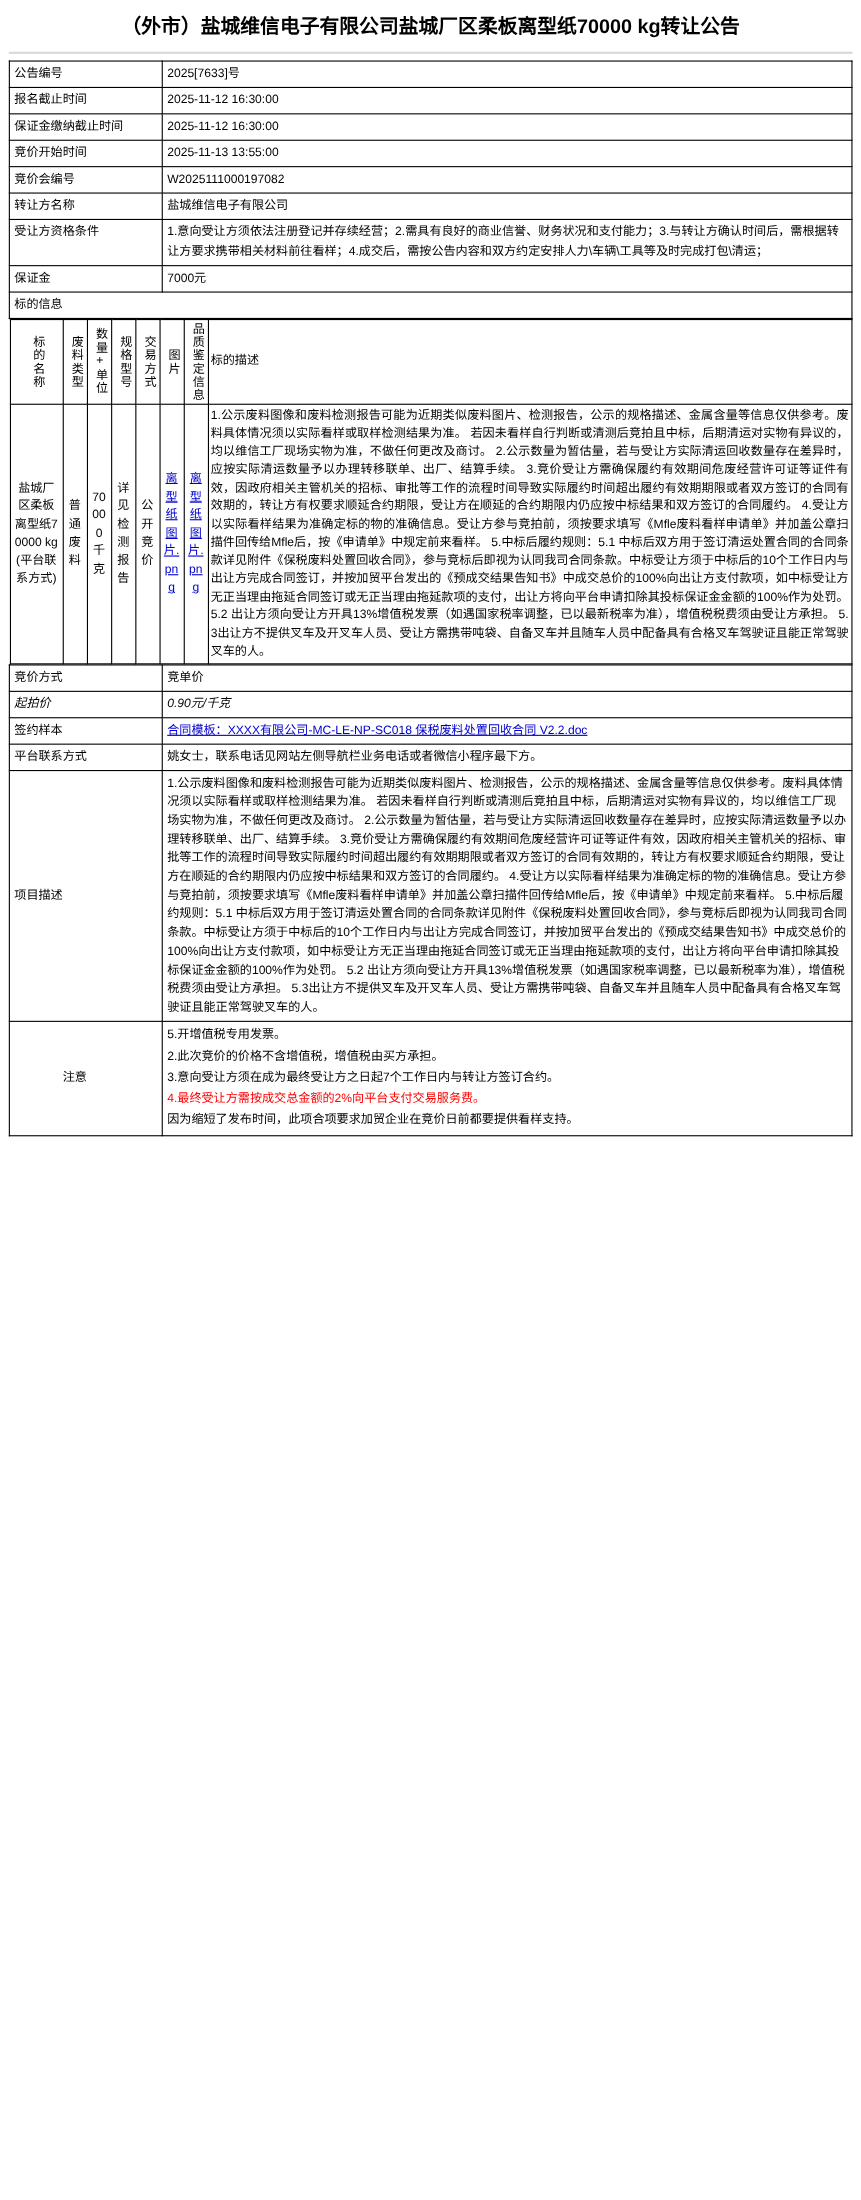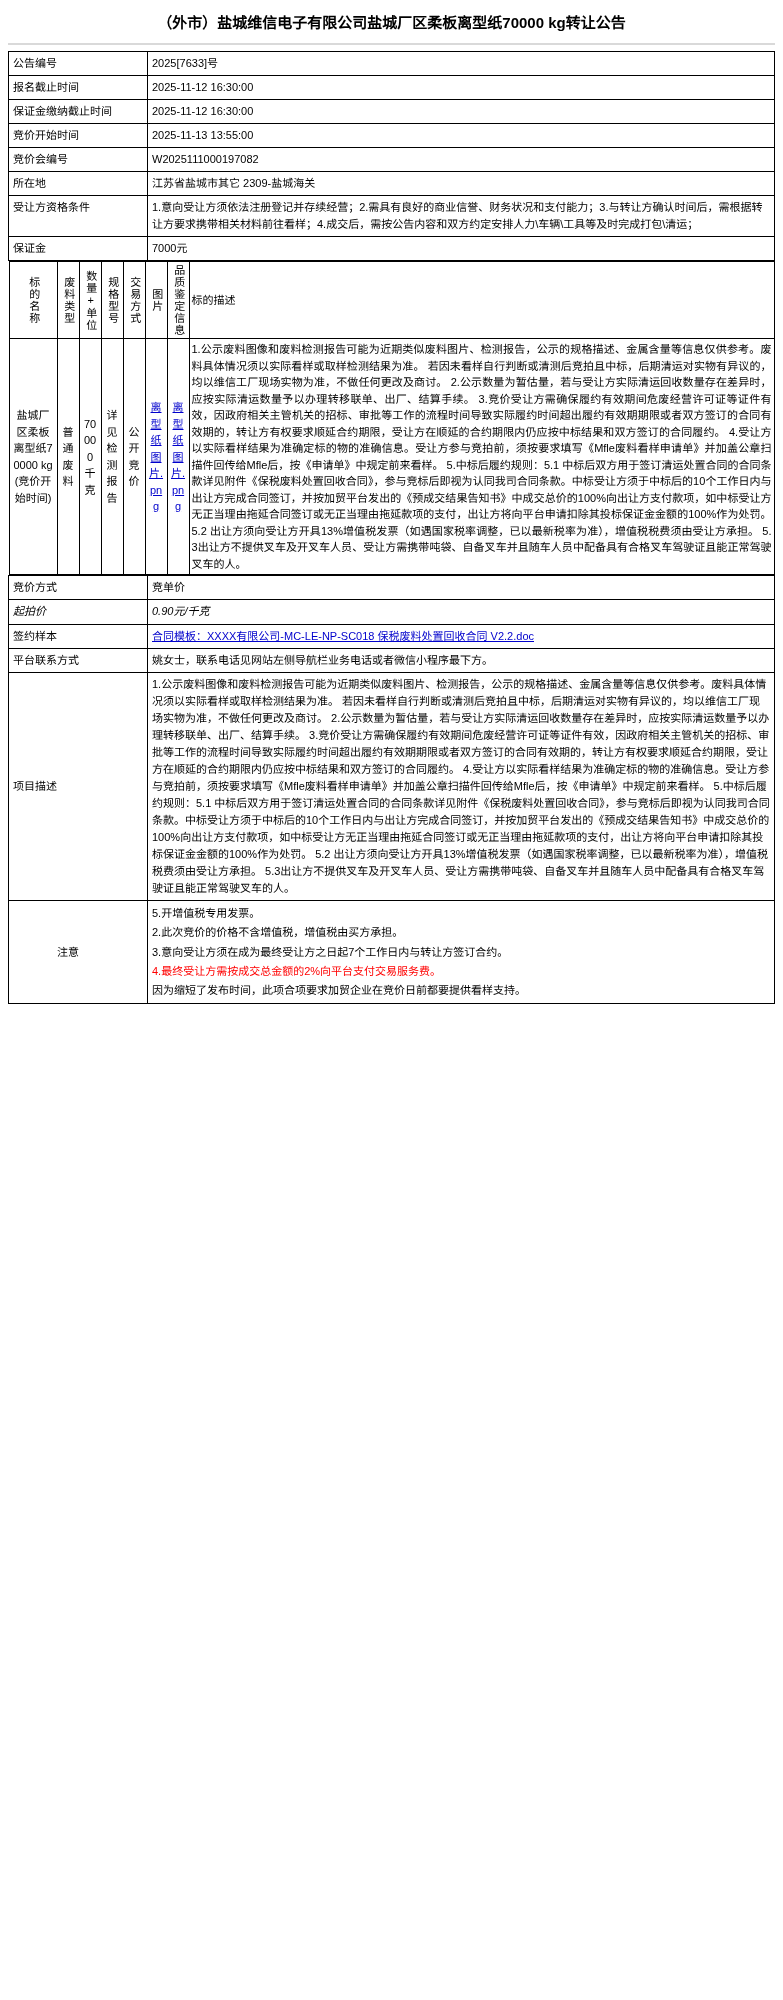--- a/index.html
+++ b/index.html
@@ -15,21 +15,21 @@
     font-size: 11px;
     -webkit-font-smoothing: none;
   }
   .page {
     width: 783px;
     box-sizing: border-box;
     padding: 0;
   }
   .doc-title {
     text-align: center;
-    font-size: 15px;
+    font-size: 18px;
     font-weight: bold;
     letter-spacing: 0px;
     padding: 12px 8px 10px 8px;
     line-height: 1.4;
   }
   .rule {
     height: 2px;
     background: #d9d9d9;
     margin: 0 8px 6px 8px;
   }
@@ -136,32 +136,35 @@
       </tr>
       <tr>
         <td class="label">竞价开始时间</td>
         <td>2025-11-13 13:55:00</td>
       </tr>
       <tr>
         <td class="label">竞价会编号</td>
         <td>W2025111000197082</td>
       </tr>
       <tr>
-        <td class="label">所在地</td>
-        <td>江苏省盐城市其它 2309-盐城海关</td>
+        <td class="label">转让方名称</td>
+        <td>盐城维信电子有限公司</td>
       </tr>
       <tr>
         <td class="label">受让方资格条件</td>
         <td>1.意向受让方须依法注册登记并存续经营；2.需具有良好的商业信誉、财务状况和支付能力；3.与转让方确认时间后，需根据转让方要求携带相关材料前往看样；4.成交后，需按公告内容和双方约定安排人力\车辆\工具等及时完成打包\清运；</td>
       </tr>
       <tr>
         <td class="label">保证金</td>
         <td>7000元</td>
       </tr>
 
+      <tr>
+        <td class="section-head" colspan="2">标的信息</td>
+      </tr>
 
       <tr>
         <td colspan="2" style="padding:0;border:none;">
           <table class="goods">
             <colgroup>
               <col style="width:48px">
               <col style="width:22px">
               <col style="width:22px">
               <col style="width:22px">
               <col style="width:22px">
@@ -188,21 +191,21 @@
                 </td>
                 <td class="gcell-center">
                   <span class="vtext">图片</span>
                 </td>
                 <td class="gcell-center">
                   <span class="vtext">品质鉴定信息</span>
                 </td>
                 <td class="desc-cell">标的描述</td>
               </tr>
               <tr>
-                <td class="gcell-center">盐城厂区柔板离型纸70000 kg(竞价开始时间)</td>
+                <td class="gcell-center">盐城厂区柔板离型纸70000 kg(平台联系方式)</td>
                 <td class="gcell-center">普通废料</td>
                 <td class="gcell-center">70000千克</td>
                 <td class="gcell-center">详见检测报告</td>
                 <td class="gcell-center">公开竞价</td>
                 <td class="gcell-center">
                   <a class="link" href="#">离型纸图片.png</a>
                 </td>
                 <td class="gcell-center">
                   <a class="link" href="#">离型纸图片.png</a>
                 </td>

